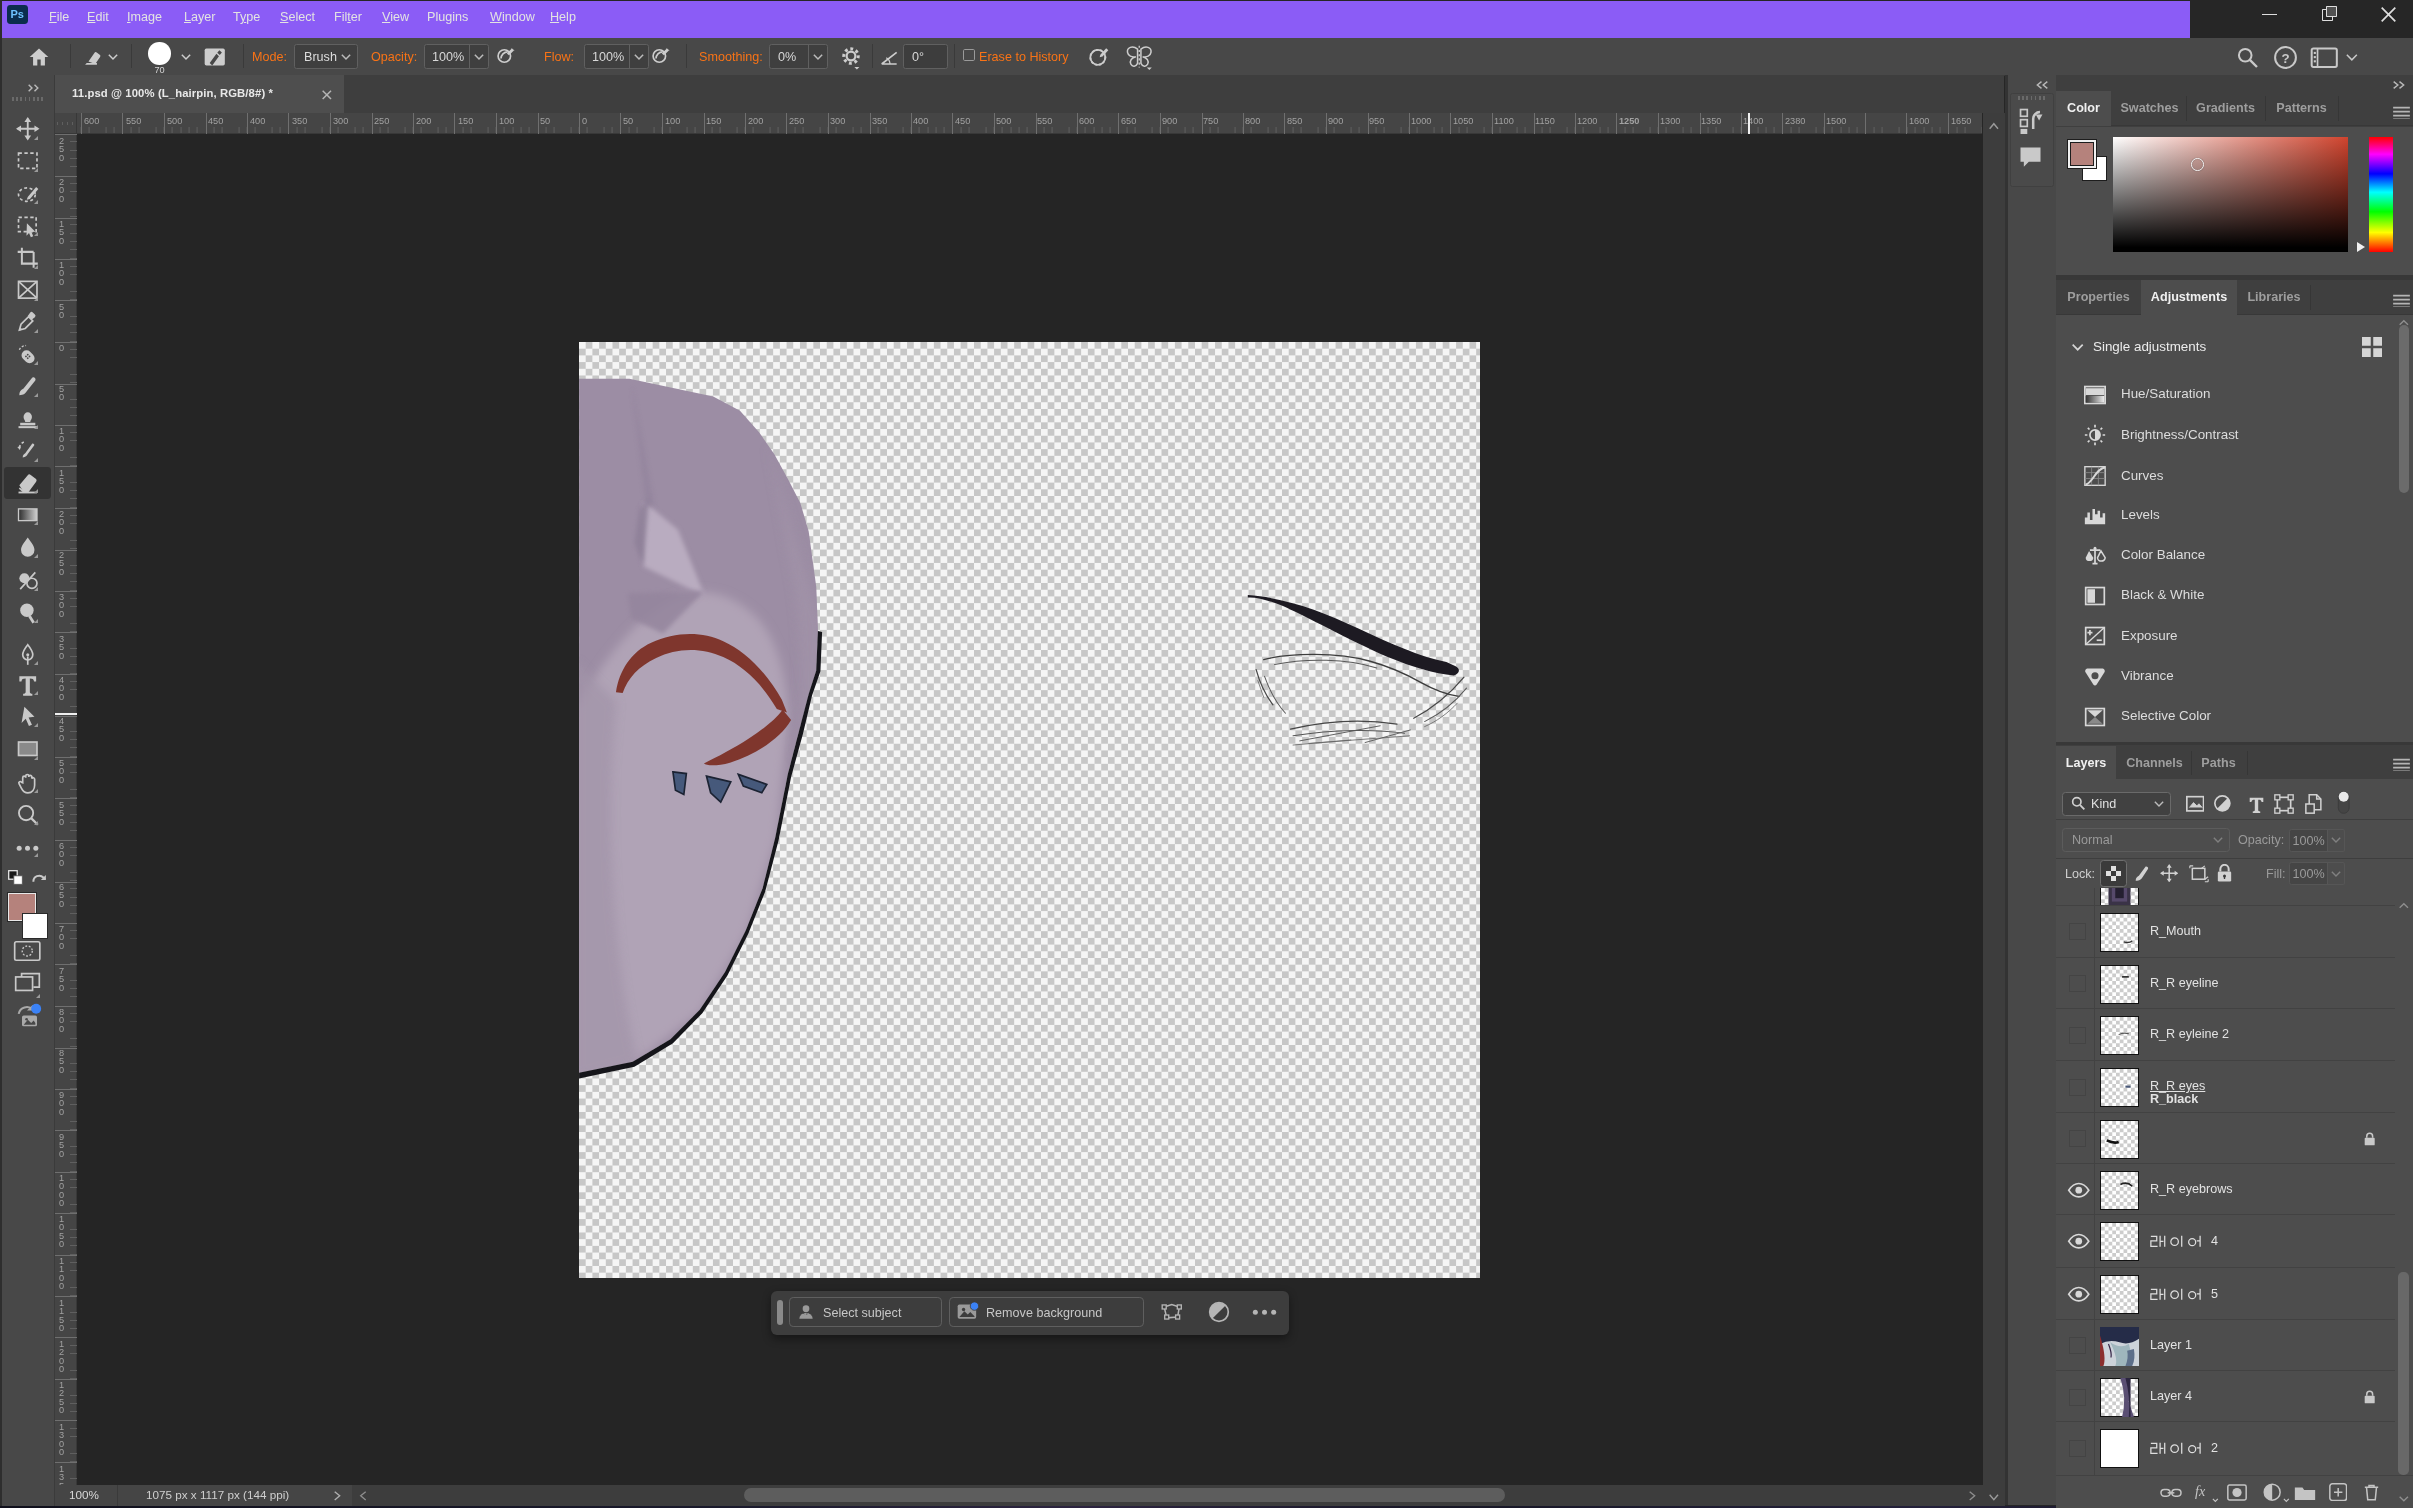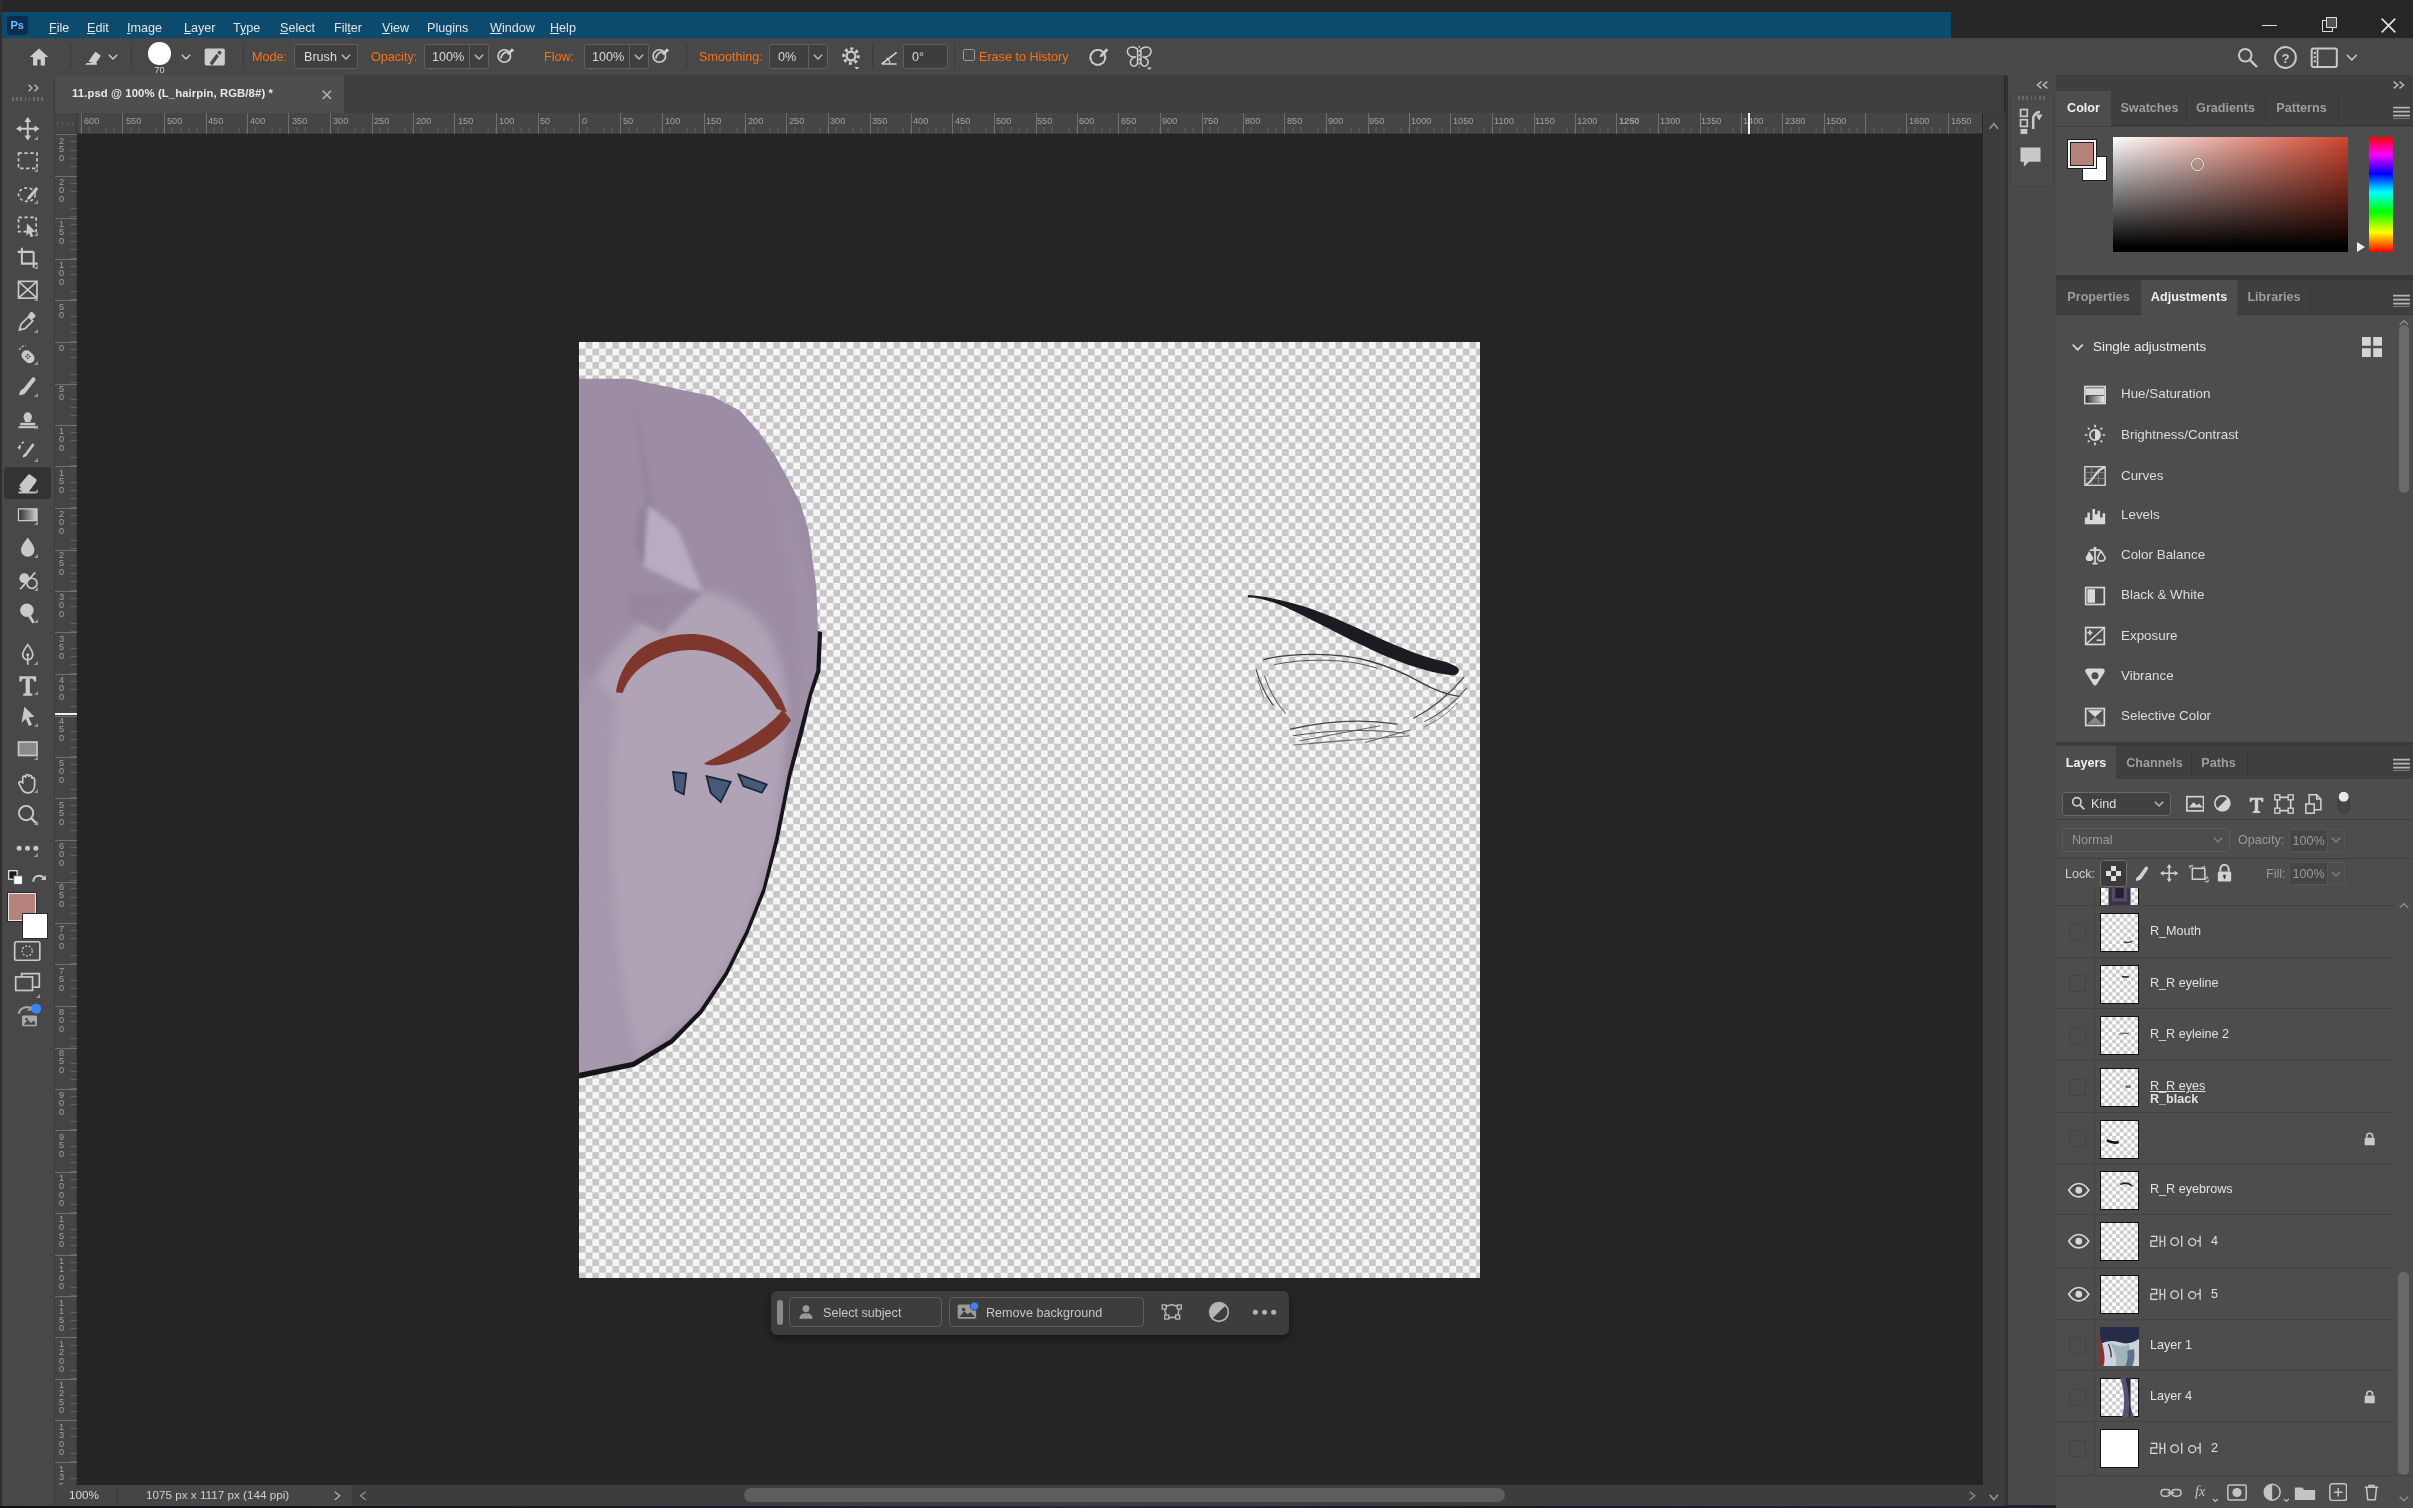--- a/index.html
+++ b/index.html
@@ -12,21 +12,21 @@
 .ddbox{position:absolute;background:#3f3f3f;border:0.8px solid #606060;border-radius:2.5px;box-sizing:border-box;}
 .lbl{position:absolute;color:#f97316;font-size:12.6px;}
 .tabtxt{font-size:12.6px;color:#9e9e9e;font-weight:bold;}
 .hlabel{position:absolute;top:2.5px;color:#a2a2a2;font-size:9.2px;}
 .vlabel{position:absolute;color:#a2a2a2;font-size:9.2px;line-height:8.4px;width:17px;text-align:left;}
 .adjlbl{color:#dddddd;font-size:13.4px;}
 .laylbl{color:#e2e2e2;font-size:12.6px;}
 </style></head><body>
 <div id="root">
 
-<div class="abs" style="left:0;top:12px;width:1951px;height:38px;background:#0c4a6e;border-bottom:0.8px solid #3d3d3d;box-sizing:border-box;">
+<div class="abs" style="left:0;top:1px;width:2190px;height:38px;background:#8b5cf6;border-bottom:0.8px solid #3d3d3d;box-sizing:border-box;">
   <div class="abs" style="left:6.7px;top:4.2px;width:21px;height:18.4px;background:#0b2d4e;border-radius:3.4px;color:#6fc2ff;font-size:11px;font-weight:bold;text-align:center;line-height:18.4px;">Ps</div>
   <span class="mi abs" style="left:49px;top:9.2px;"><u>F</u>ile</span>
       <span class="mi abs" style="left:87px;top:9.2px;"><u>E</u>dit</span>
       <span class="mi abs" style="left:127px;top:9.2px;"><u>I</u>mage</span>
       <span class="mi abs" style="left:184px;top:9.2px;"><u>L</u>ayer</span>
       <span class="mi abs" style="left:233px;top:9.2px;">T<u>y</u>pe</span>
       <span class="mi abs" style="left:280px;top:9.2px;"><u>S</u>elect</span>
       <span class="mi abs" style="left:334px;top:9.2px;">Fil<u>t</u>er</span>
       <span class="mi abs" style="left:382px;top:9.2px;"><u>V</u>iew</span>
       <span class="mi abs" style="left:427px;top:9.2px;">Plugins</span>

